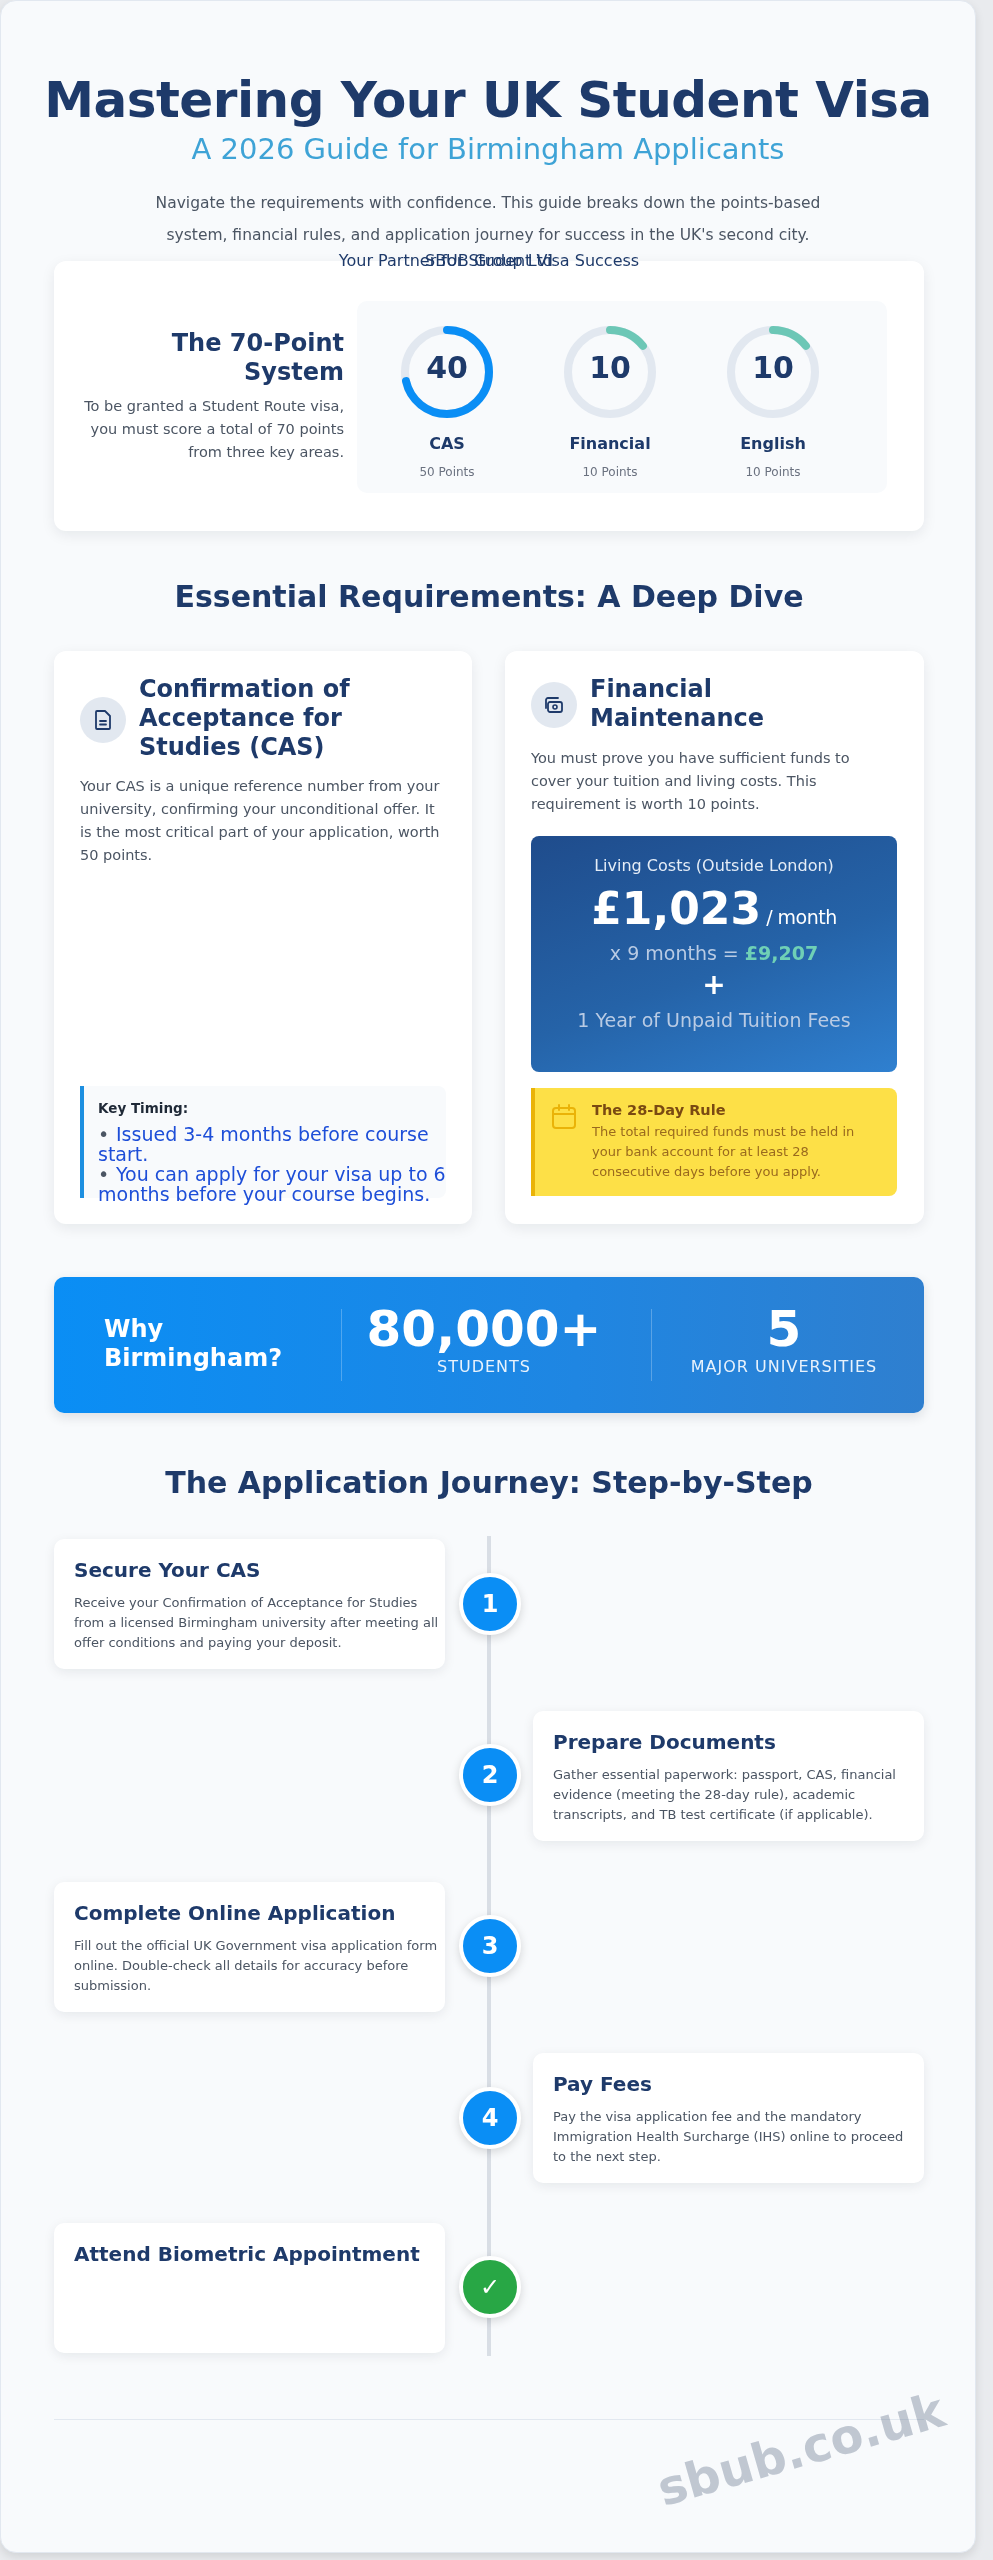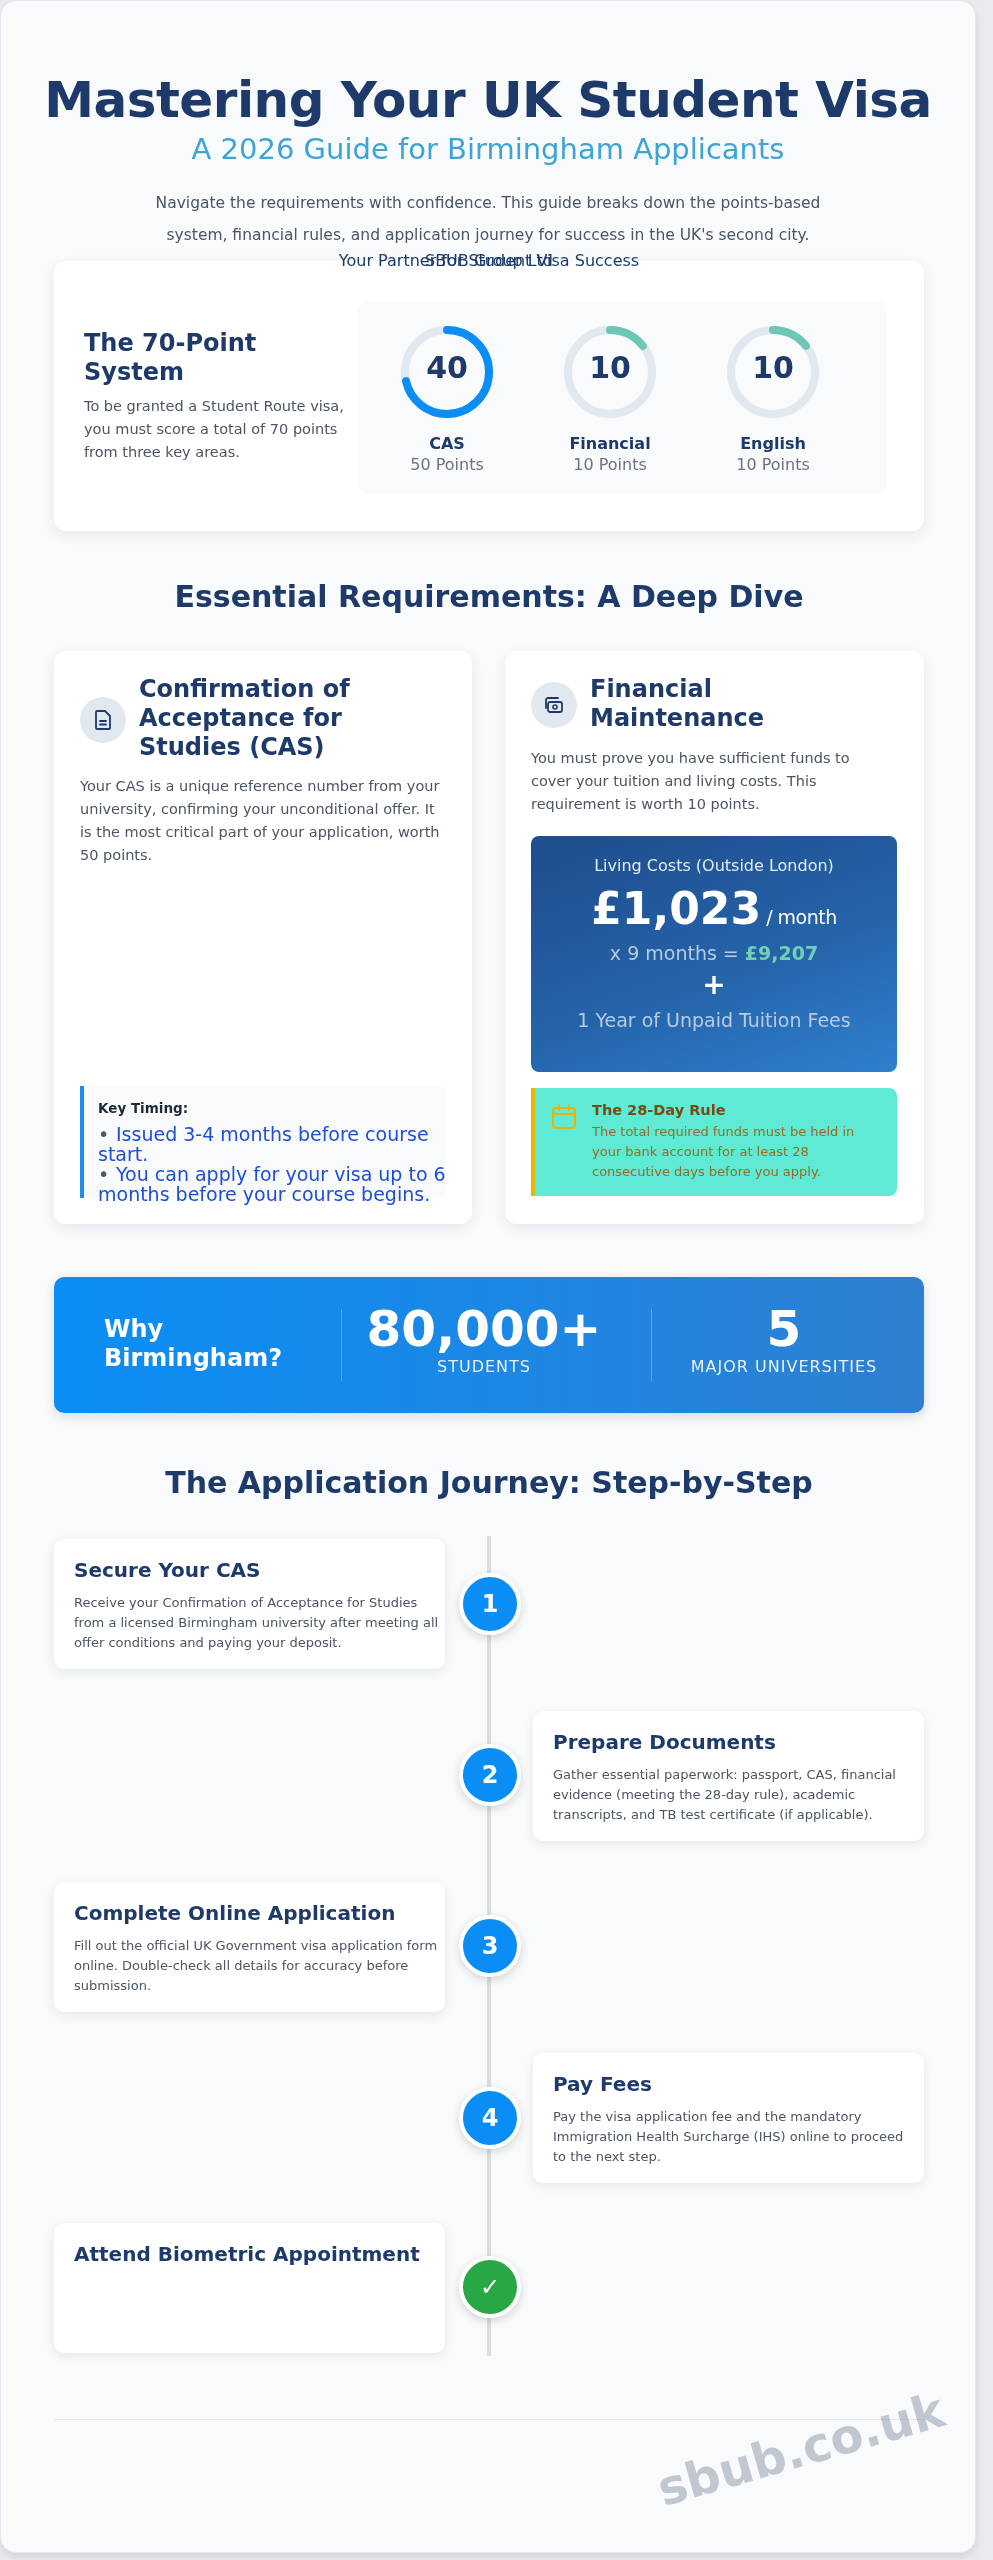--- a/index.html
+++ b/index.html
@@ -12,29 +12,29 @@
     overflow: hidden;
   }
   .hero { text-align: center; padding-top: 68px; }
   .hero h1 { font-size: 50px; font-weight: bold; color: #1e3a6a; letter-spacing: -0.5px; line-height: 62px; }
   .hero h2 { font-size: 29px; font-weight: normal; color: #3ea3d6; margin-top: 0px; line-height: 36px; }
   .hero p { font-size: 15.5px; color: #4b5563; line-height: 32px; width: 700px; margin: 20px auto 0; }
 
   .card { background: #fff; border-radius: 12px; box-shadow: 0 4px 14px rgba(15,23,42,0.08); position: absolute; }
 
   .points { left: 53px; top: 260px; width: 870px; height: 270px; }
-  .points-left { position: absolute; left: 30px; top: 68px; width: 260px; text-align: left; }
+  .points-left { position: absolute; left: 30px; top: 68px; width: 260px; text-align: right; }
   .points-left h3 { font-size: 24px; font-weight: bold; color: #1e3a6a; line-height: 29px; }
   .points-left p { font-size: 14.5px; color: #4b5563; line-height: 23px; margin-top: 8px; }
   .points-right { position: absolute; left: 303px; top: 40px; width: 530px; height: 192px; background: #f8fafc; border-radius: 10px; }
   .ring { position: absolute; top: 23px; width: 100px; text-align: center; }
   .ring svg { display: block; margin: 0 auto; }
   .ring .num { position: absolute; left: 0; top: 26px; width: 100px; text-align: center; font-size: 30px; font-weight: bold; color: #1e3a6a; }
   .ring .lbl { font-size: 16px; font-weight: bold; color: #1e3a6a; margin-top: 14px; }
-  .ring .sub { font-size: 16px; color: #6b7280; margin-top: 2px; }
+  .ring .sub { font-size: 12px; color: #6b7280; margin-top: 12px; }
 
   .section-title { position: absolute; left: 0; width: 976px; text-align: center; font-size: 30px; font-weight: bold; color: #1e3a6a; }
 
   .req { top: 650px; height: 573px; }
   .req-cas { left: 53px; width: 418px; }
   .req-fin { left: 504px; width: 419px; }
   .icon-circle { position: absolute; width: 46px; height: 46px; border-radius: 50%; background: #e2e8f0; display: flex; align-items: center; justify-content: center; }
   .req h3 { position: absolute; font-size: 24px; font-weight: bold; color: #1e3a6a; line-height: 29px; }
   .req p.desc { position: absolute; font-size: 14.5px; color: #4b5563; line-height: 23px; }
 
@@ -48,21 +48,21 @@
     background: linear-gradient(160deg, #1f4c8c 0%, #2563a8 55%, #2f80d0 100%); text-align: center; color: #fff; }
   .calc .c1 { font-size: 16px; margin-top: 20px; color: #e5edf7; }
   .calc .c2 { margin-top: 8px; }
   .calc .big { font-size: 44px; font-weight: bold; color: #fff; }
   .calc .per { font-size: 19px; color: #fff; letter-spacing: -0.5px; }
   .calc .c3 { font-size: 19px; color: #b9cbe4; margin-top: 8px; }
   .calc .c3 b { color: #6fd0b6; }
   .calc .plus { font-size: 28px; font-weight: bold; color: #fff; margin-top: 4px; }
   .calc .c4 { font-size: 19px; color: #b9cbe4; margin-top: 8px; }
 
-  .rule { position: absolute; left: 26px; top: 437px; width: 366px; height: 108px; background: #5eead4; border-left: 4px solid #eab308; border-radius: 0 8px 8px 0; }
+  .rule { position: absolute; left: 26px; top: 437px; width: 366px; height: 108px; background: #fde047; border-left: 4px solid #eab308; border-radius: 0 8px 8px 0; }
   .rule .ic { position: absolute; left: 16px; top: 16px; }
   .rule .rt { position: absolute; left: 57px; top: 14px; font-size: 14.5px; font-weight: bold; color: #7a4a12; }
   .rule .rd { position: absolute; left: 57px; top: 34px; width: 290px; font-size: 13px; color: #9a6a1e; line-height: 20px; }
 
   .banner { position: absolute; left: 53px; top: 1276px; width: 870px; height: 136px; border-radius: 10px;
     background: linear-gradient(90deg, #0a8ef5 0%, #1f86e2 60%, #2f7fcf 100%); box-shadow: 0 4px 12px rgba(15,23,42,0.12); color: #fff; }
   .banner .why { position: absolute; left: 50px; top: 38px; font-size: 24px; font-weight: bold; line-height: 29px; }
   .banner .div { position: absolute; top: 32px; width: 1px; height: 72px; background: rgba(255,255,255,0.25); }
   .banner .stat { position: absolute; top: 24px; text-align: center; }
   .banner .stat .v { font-size: 50px; font-weight: bold; line-height: 56px; }

